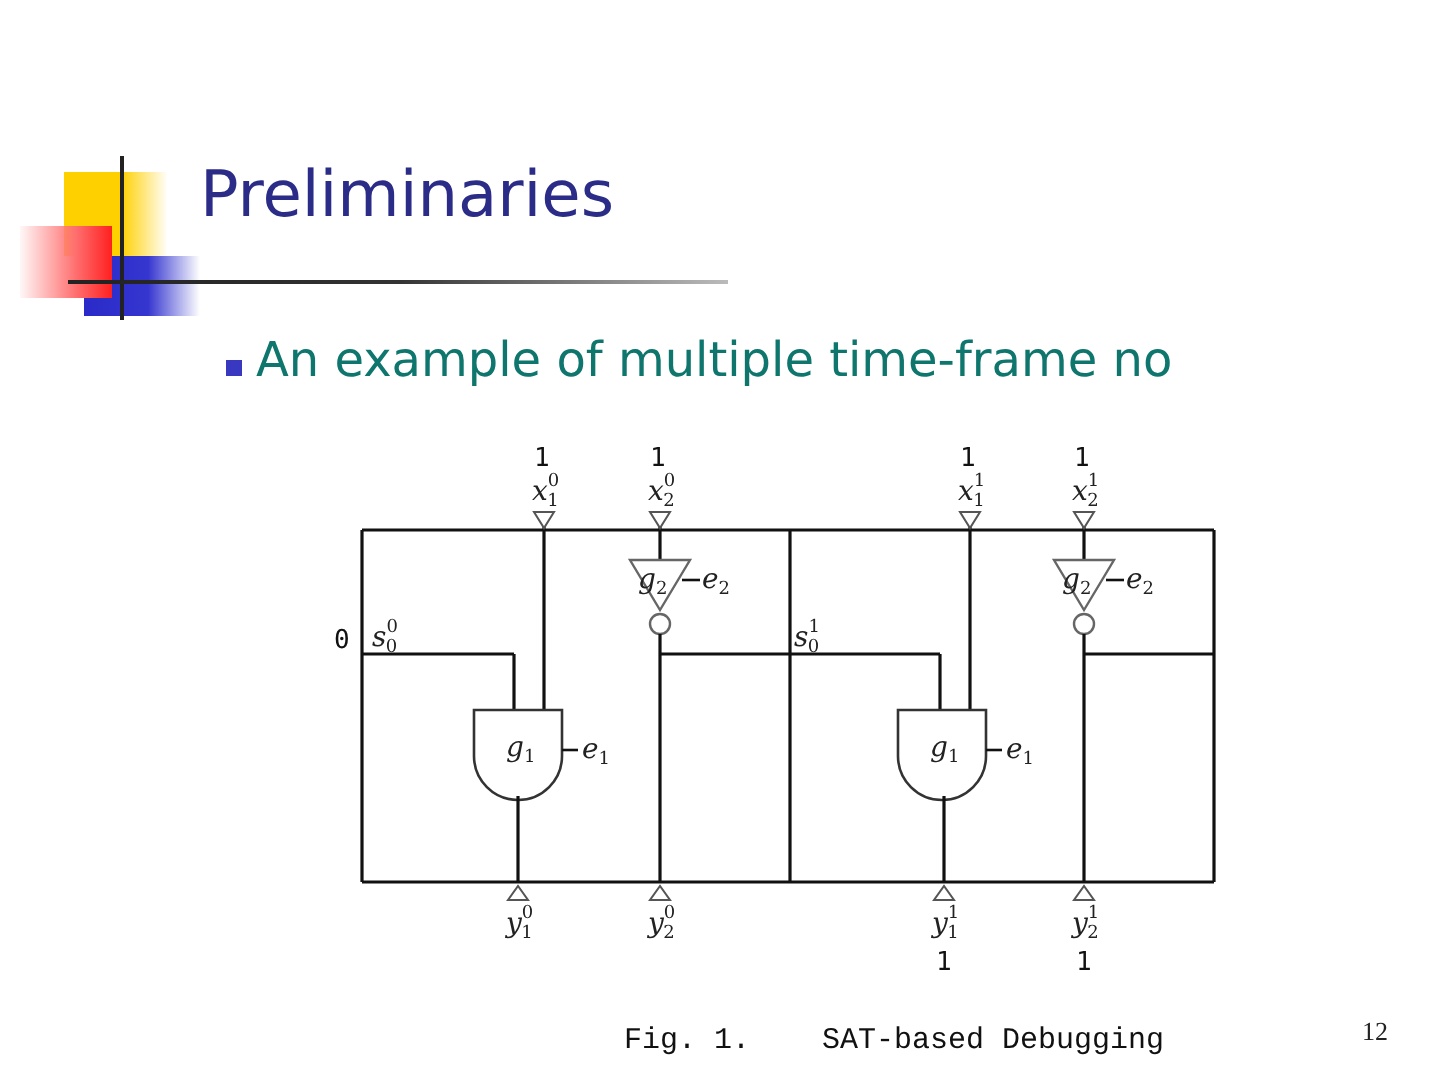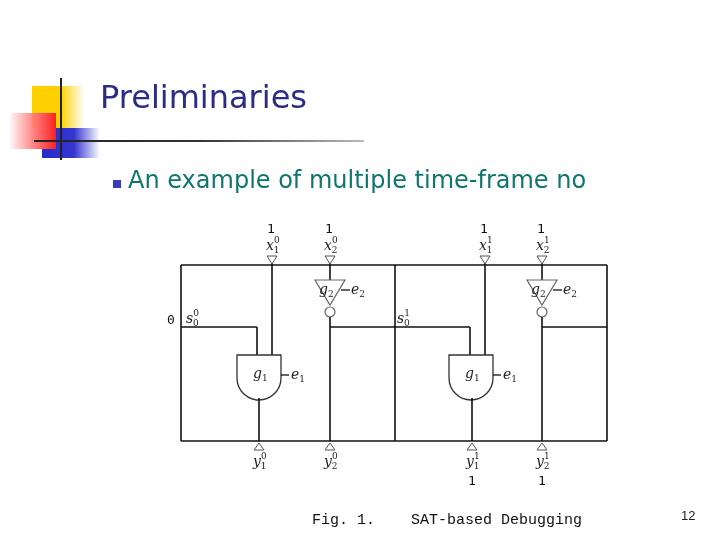--- a/index.html
+++ b/index.html
@@ -35,21 +35,21 @@
     .figure-bg { position: absolute; left: 150px; top: 210px; width: 470px; height: 330px; background: #fff; }
     svg.circuit { position: absolute; left: 0; top: 0; }
     .caption {
       position: absolute; left: 281px; top: 512px;
       font-family: Liberation Mono, monospace;
       font-size: 15px; color: #111; margin-left: 31px;
     }
     .page-num {
       position: absolute; left: 681px; top: 508px;
       font-size: 13px; color: #222;
-      font-family: Liberation Sans, sans-serif;
+      font-family: Liberation Serif, serif;
     }
     .lbl { font-family: "DejaVu Serif", serif; font-style: italic; fill: #222; }
     .num { font-family: "DejaVu Sans Mono", monospace; fill: #111; }
   </style>
 </head>
 <body>
 
 <div class="deco sq-yellow"></div>
 <div class="deco sq-blue"></div>
 <div class="deco sq-red"></div>

